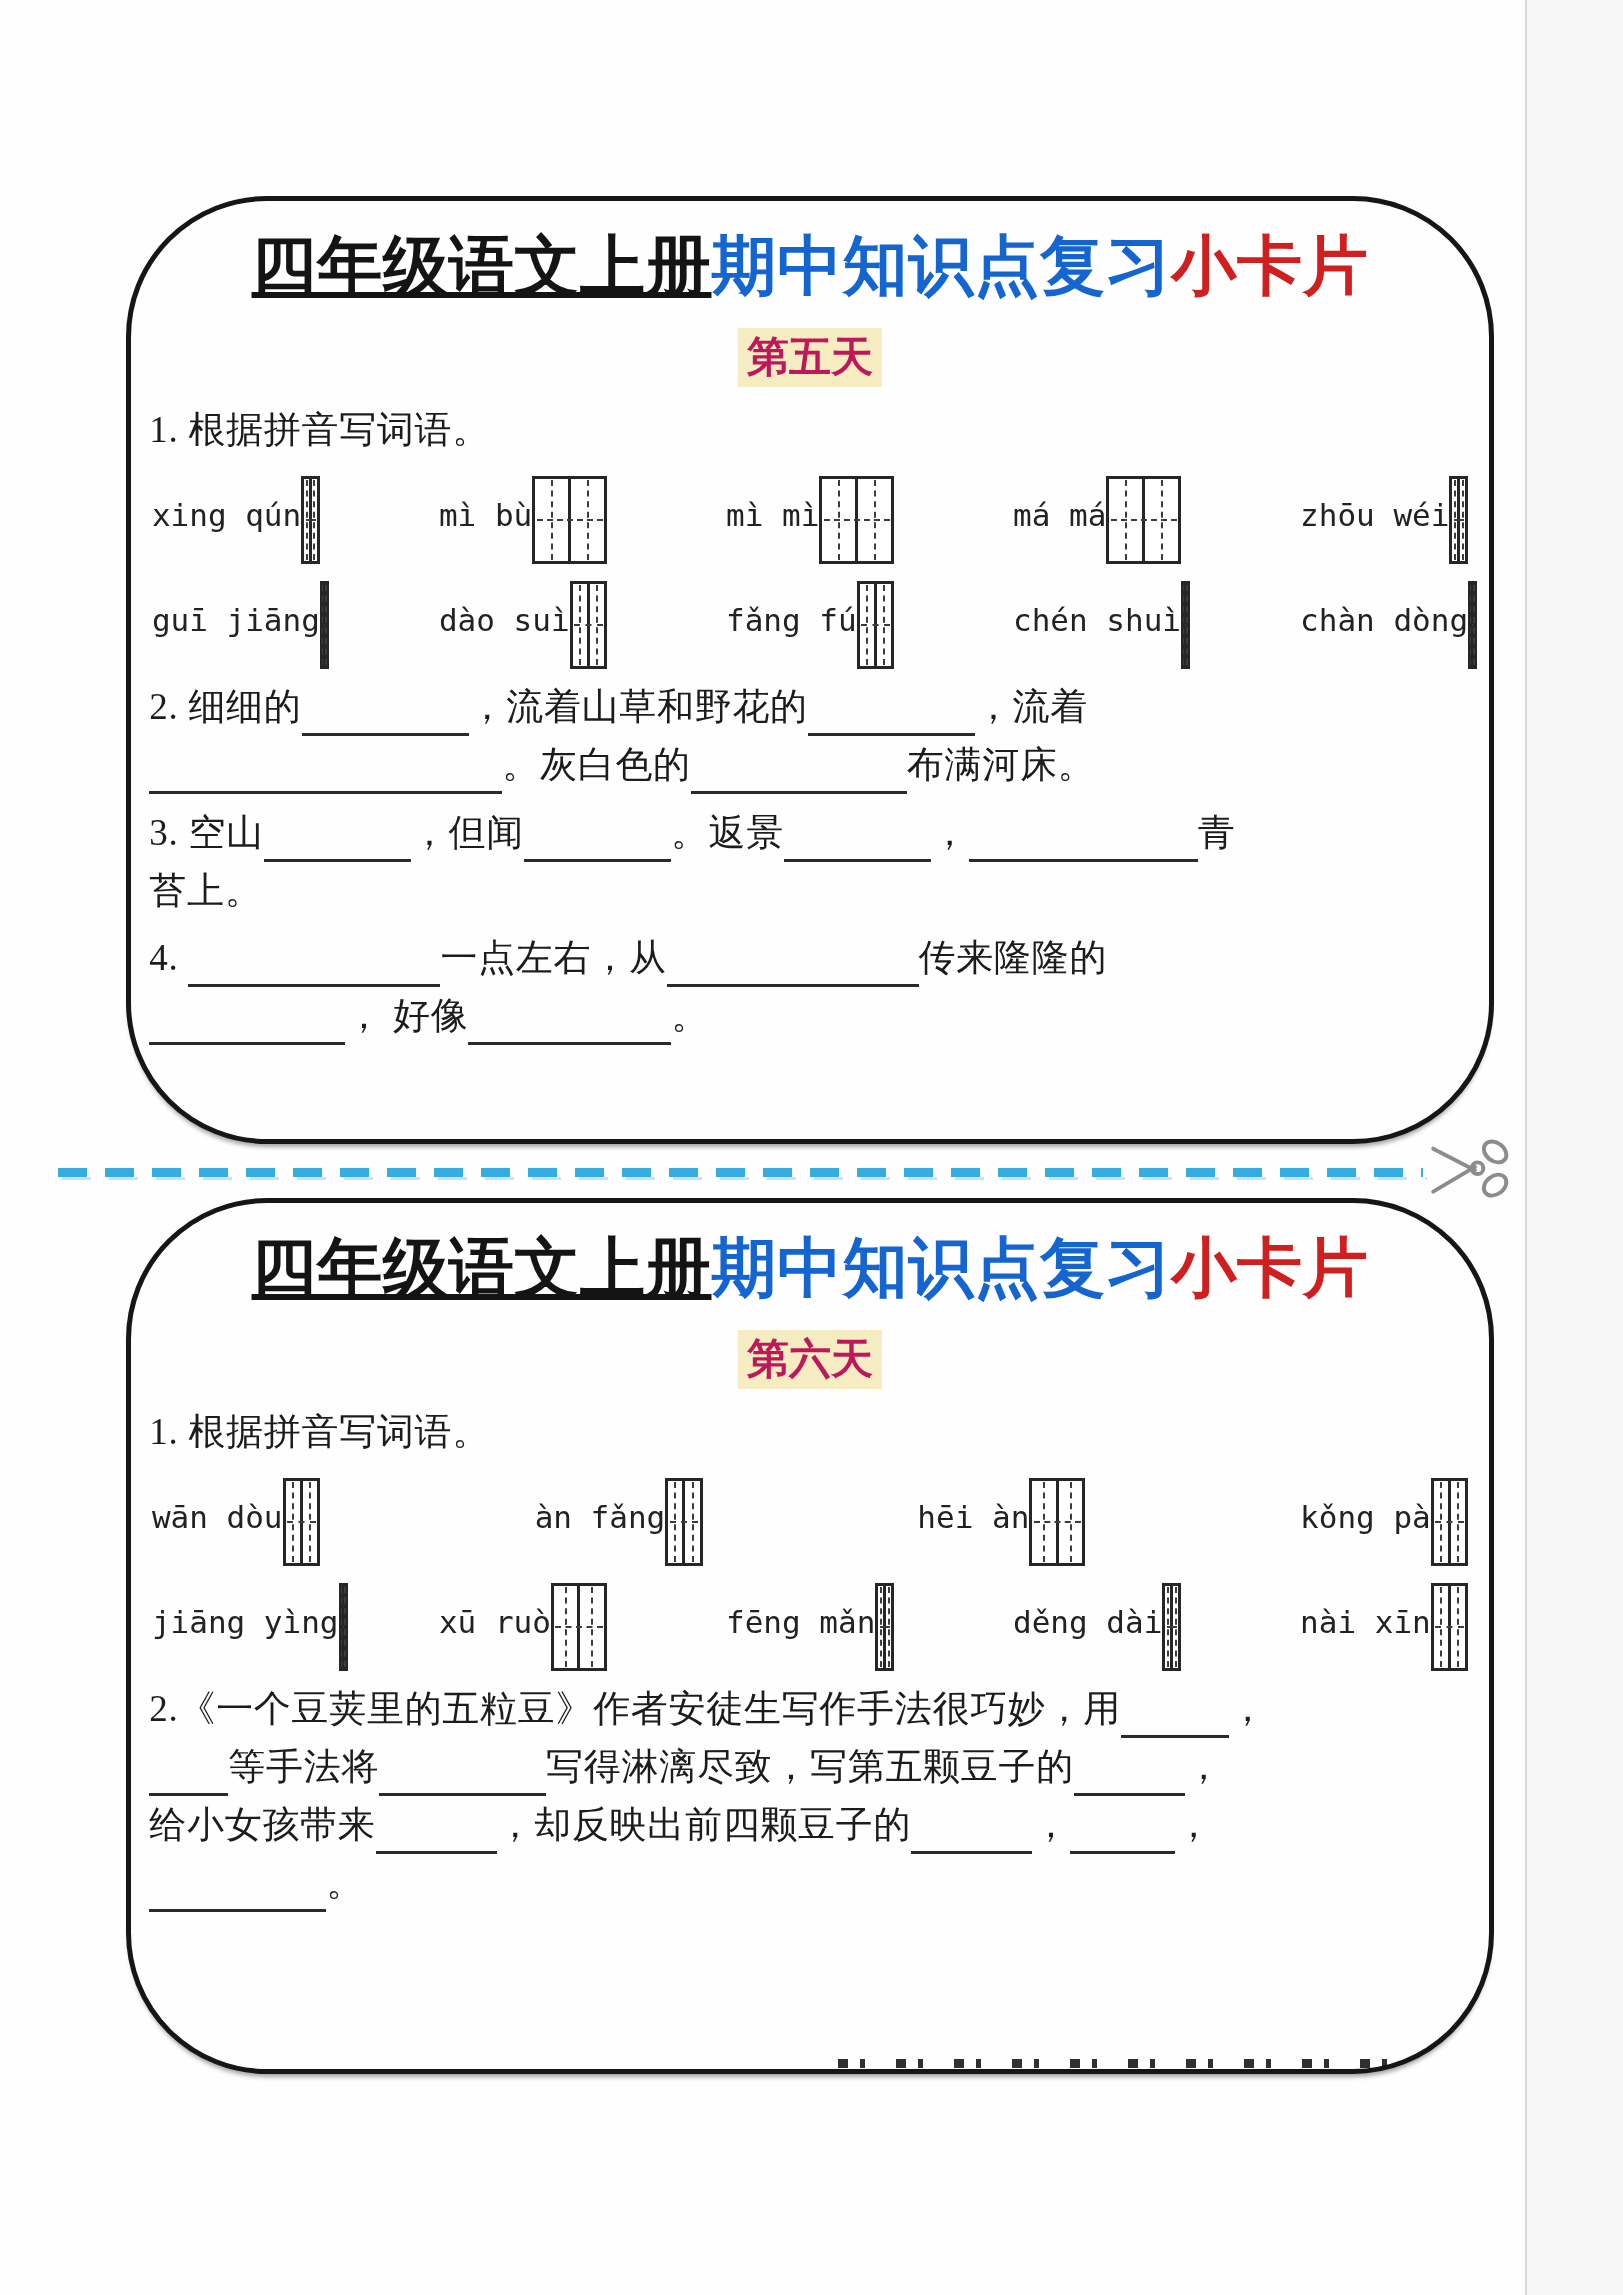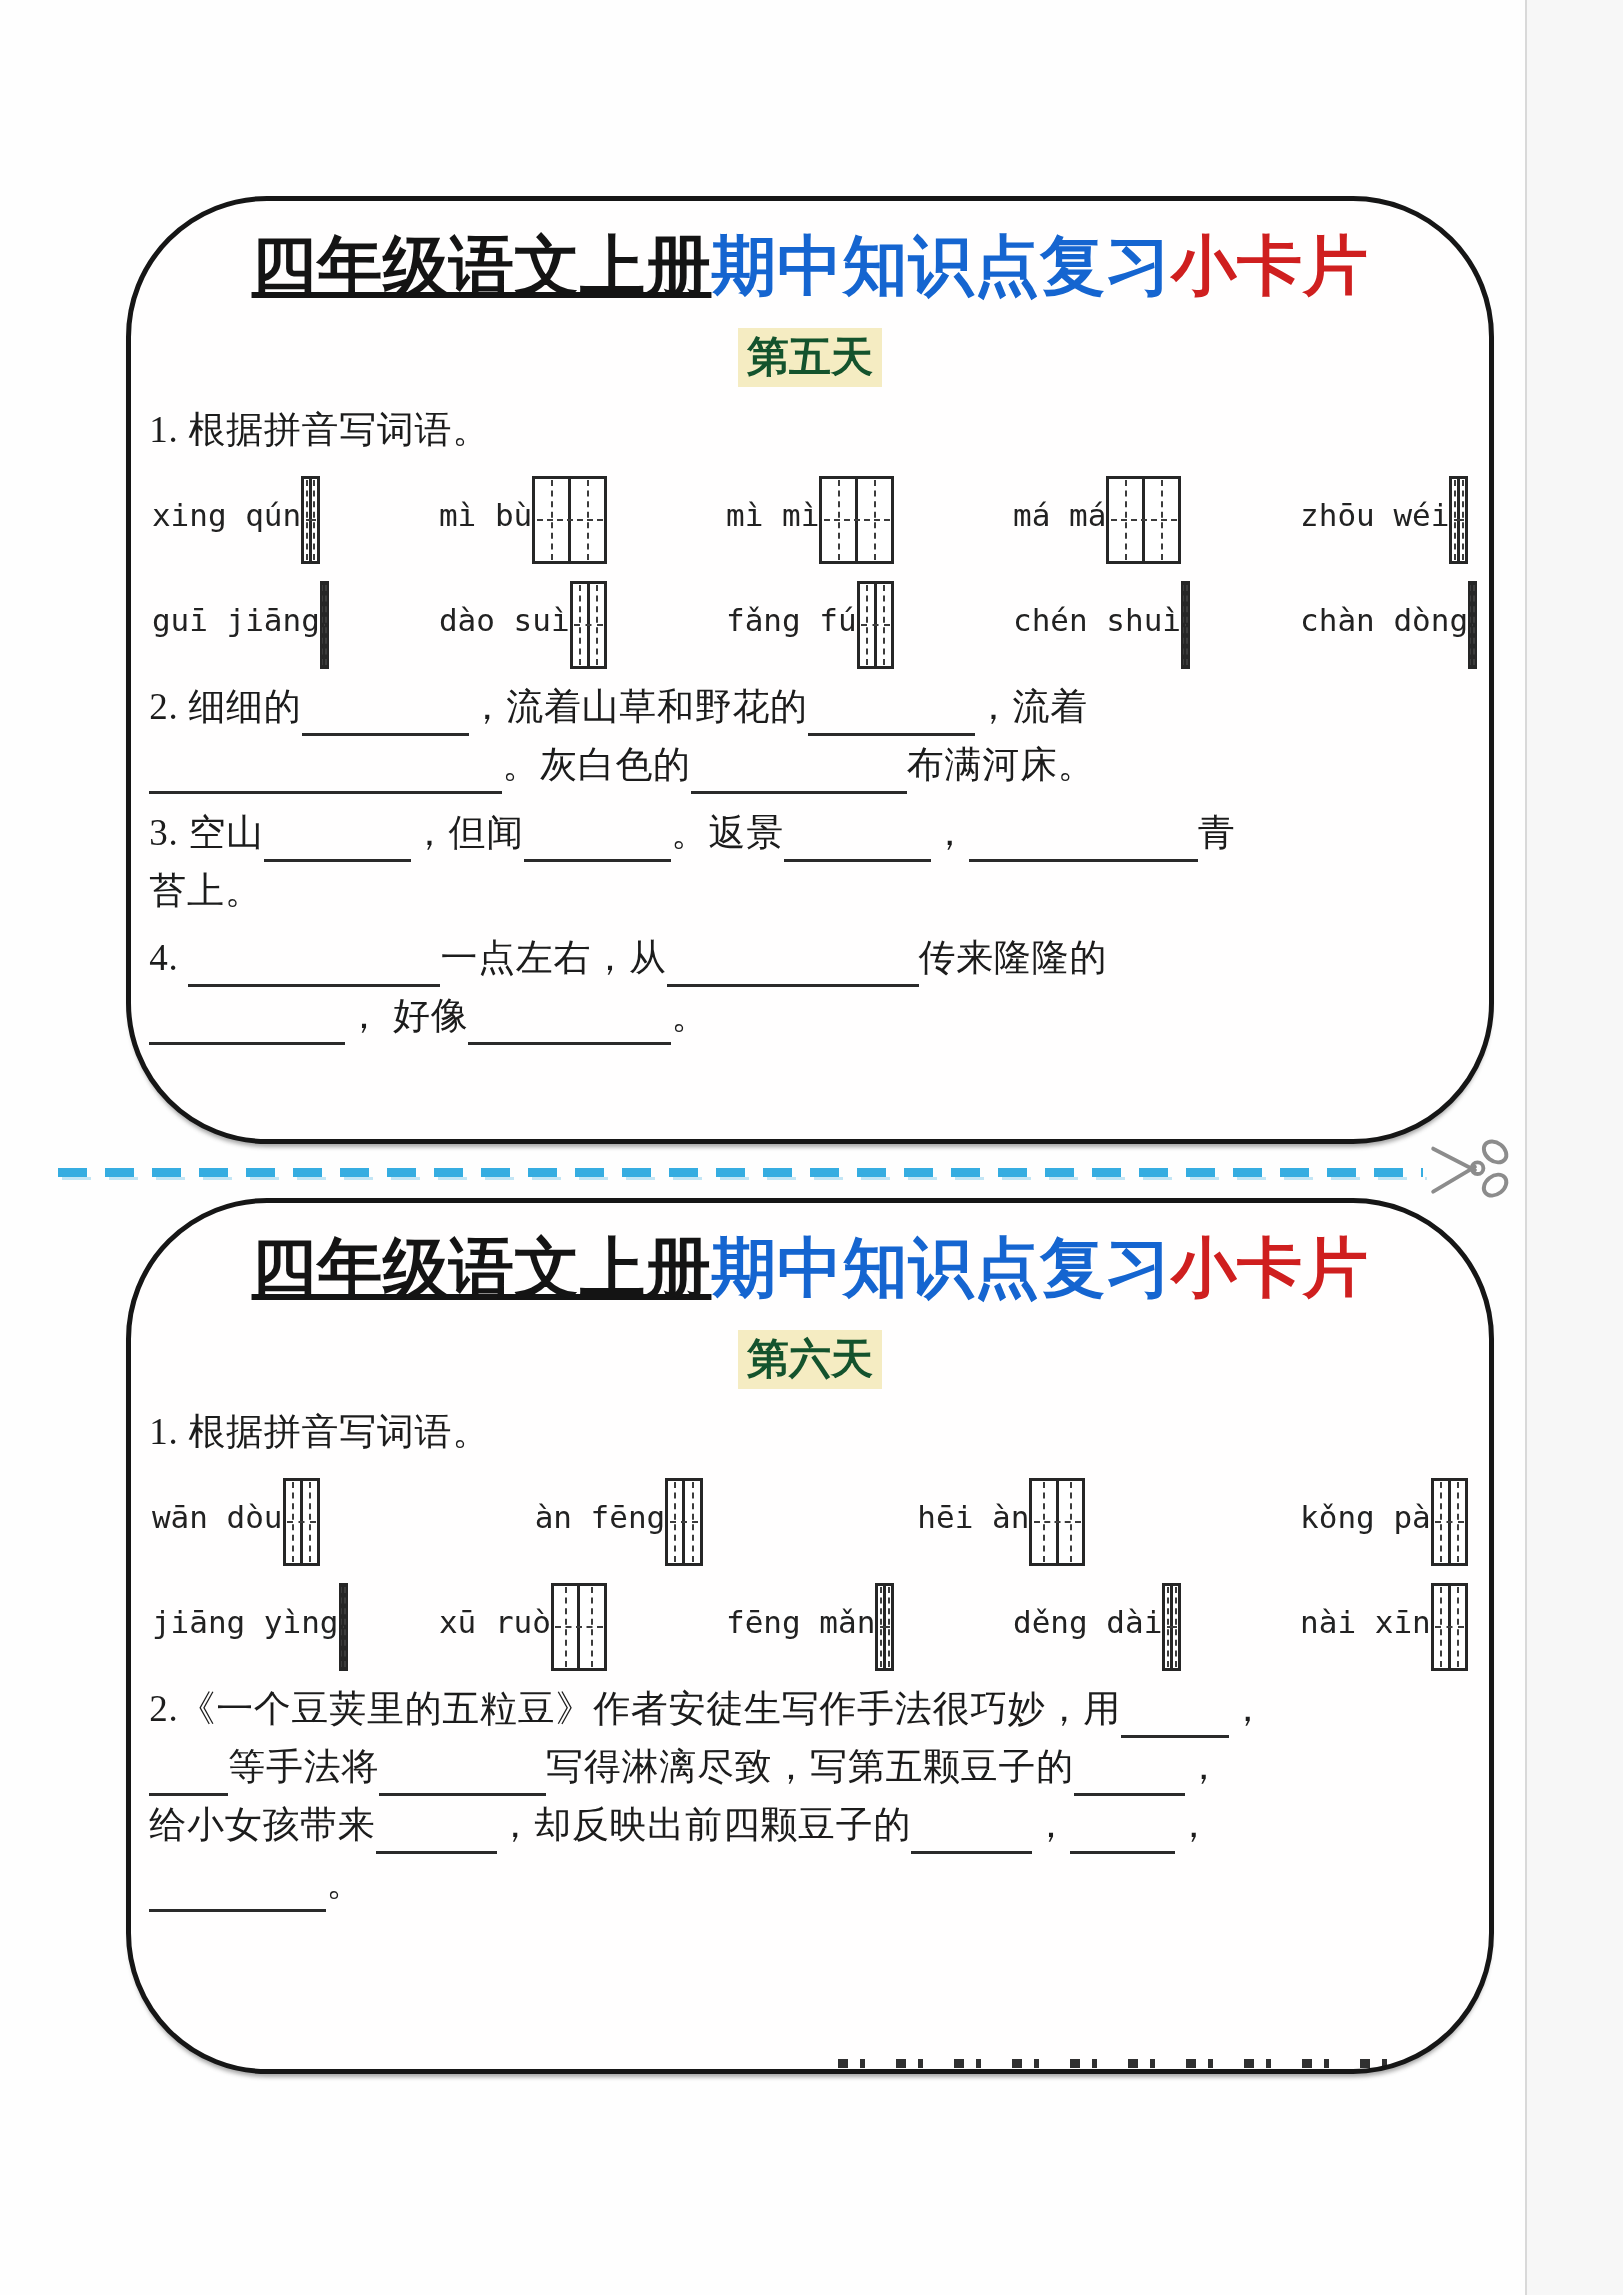--- a/index.html
+++ b/index.html
@@ -17,21 +17,21 @@
   .card1{top:196px;height:948px;}
   .card2{top:1198px;height:876px;}
 
   .title{margin:3.9px 0 0 0;text-align:center;font-size:65px;line-height:85px;font-weight:900;
          letter-spacing:0.7px;white-space:nowrap;font-family:"Liberation Serif", serif;}
   .t-black{color:var(--title-black,#141414);text-decoration:underline;}
   .t-blue{color:var(--title-blue,#1565d0);}
   .t-red{color:var(--title-red,#cf1f1f);}
 
   .day-row{text-align:center;margin:18.3px 0 0 0;}
-  .day-badge{display:inline-block;background:var(--badge-bg,#f5ecc2);color:#14532d;
+  .day-badge{display:inline-block;background:var(--badge-bg,#f5ecc2);color:#be185d;
              font-size:42px;line-height:59px;font-weight:bold;padding:0 9.2px;}
 
   .qline{margin:0;font-size:37px;line-height:58px;letter-spacing:0.7px;}
   .q1{margin-top:14.4px;}
   .qblock{margin-top:9.2px;}
 
   .blank{display:inline-block;height:1em;border-bottom:3.3px solid #2a2a2a;vertical-align:bottom;}
 
   
   .py-row{display:flex;justify-content:space-between;align-items:flex-end;margin:17px 2.6px 0 2.6px;}
@@ -178,21 +178,21 @@
     <p class="qline q1">1. 根据拼音写词语。</p>
     <div class="py-row">
         <div class="word-unit">
           <div class="pinyin">wān dòu</div>
           <div class="tzg">
             <div class="cell"></div>
             <div class="cell"></div>
           </div>
         </div>
         <div class="word-unit">
-          <div class="pinyin">àn fēng</div>
+          <div class="pinyin">àn fǎng</div>
           <div class="tzg">
             <div class="cell"></div>
             <div class="cell"></div>
           </div>
         </div>
         <div class="word-unit">
           <div class="pinyin">hēi àn</div>
           <div class="tzg">
             <div class="cell"></div>
             <div class="cell"></div>

